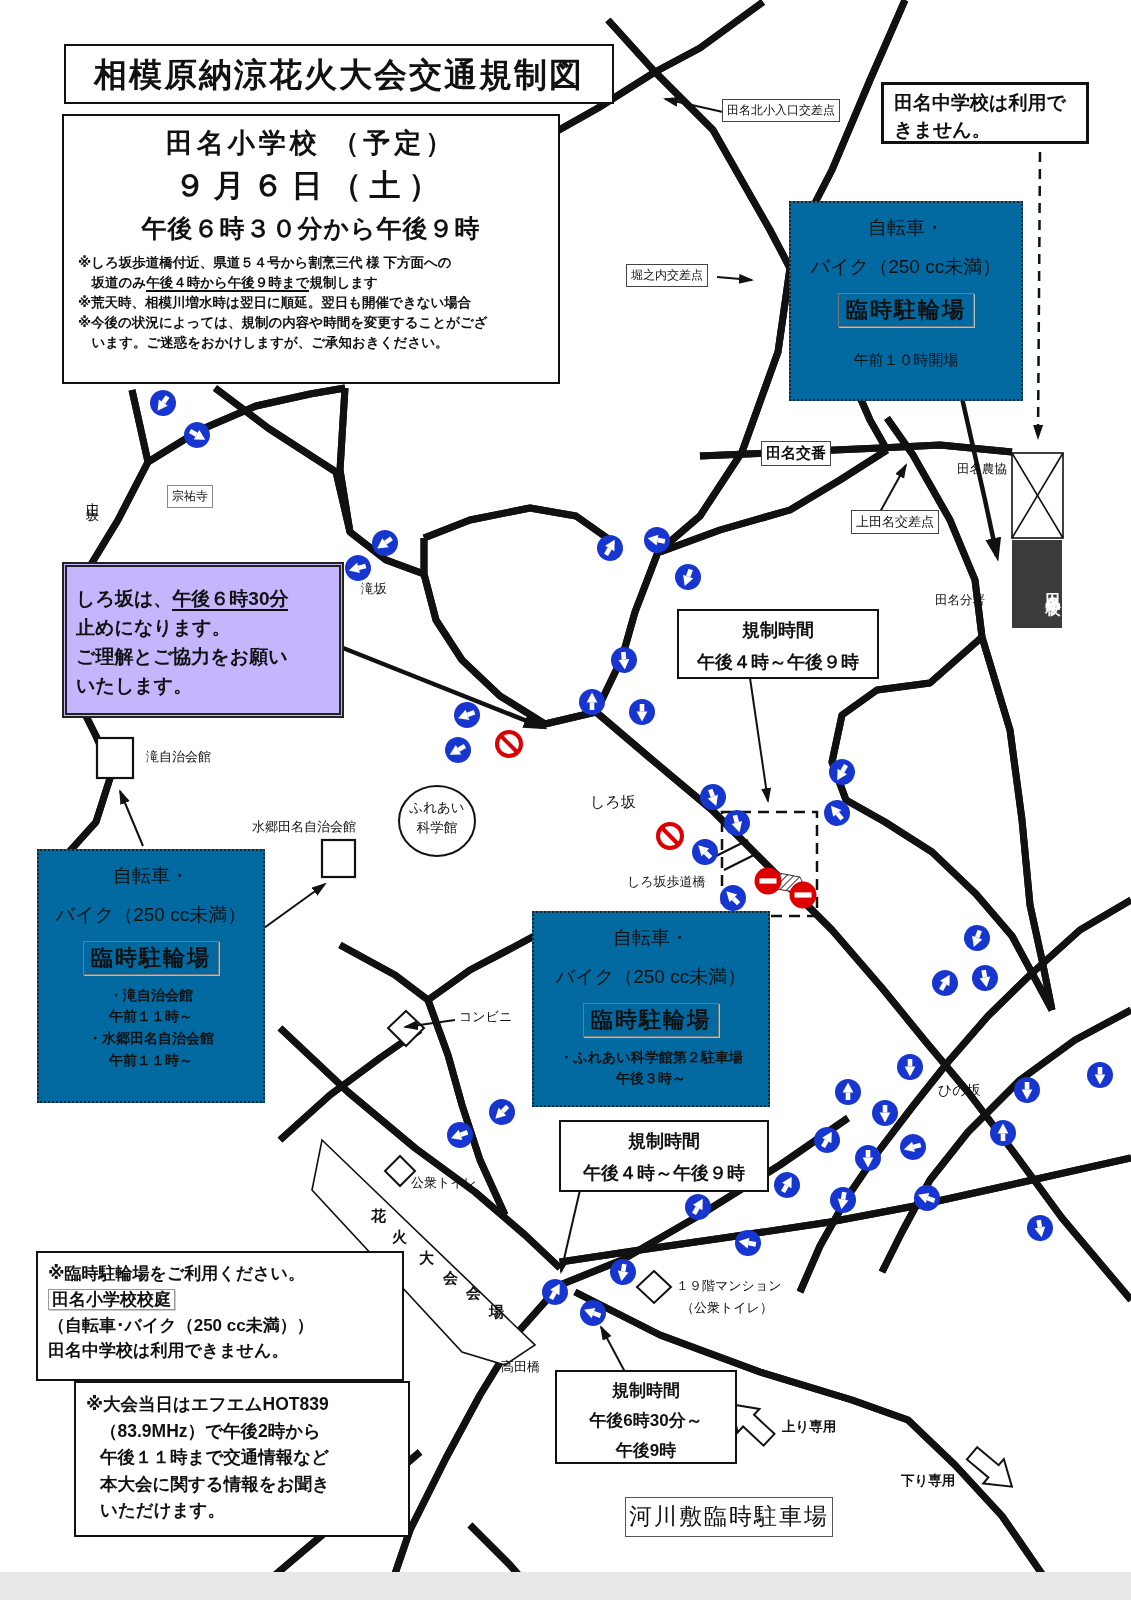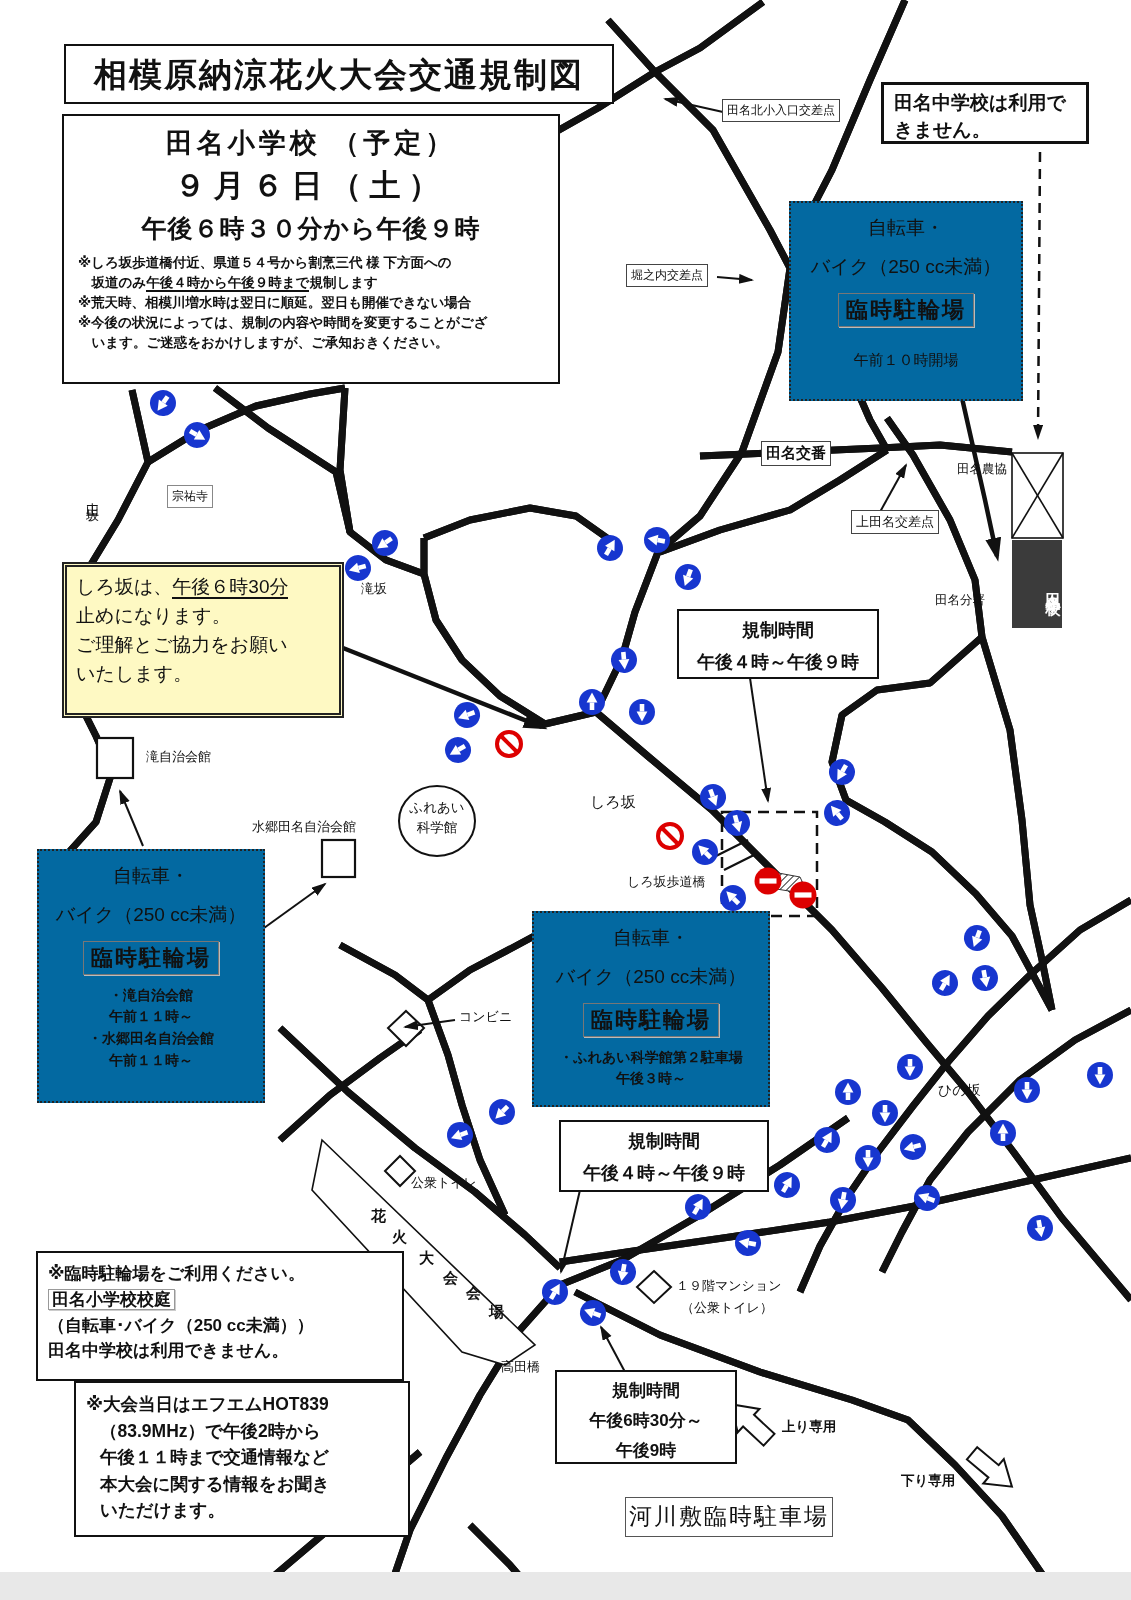--- a/index.html
+++ b/index.html
@@ -21,22 +21,22 @@
   .lblbox{border:1.5px solid #444;background:#fff;font-size:12px;text-align:center;
           white-space:nowrap;padding:2px 4px;}
   .plain{white-space:nowrap;font-size:13px;background:transparent;}
   .dotbox{border:2px dotted #222;background:#0369a1;text-align:center;}
   .dot-l1{font-size:19px;margin-top:14px;line-height:1.2;}
   .dot-l2{font-size:19px;margin-top:16px;line-height:1.2;}
   .badge{display:inline-block;border:1.5px solid #777;box-shadow:1px 1px 0 #bbb;
          font-size:22px;font-weight:bold;padding:1px 7px;margin-top:14px;letter-spacing:2px;}
   .dot-items{font-size:14px;font-weight:bold;margin-top:10px;line-height:1.55;}
   .dot-note{font-size:15px;margin-top:24px;}
-  .dblbox{border:5px double #222;background:#fef9c3;padding:6px 9px;font-size:19px;
-          font-weight:normal;line-height:1.52;white-space:nowrap;}
+  .dblbox{border:5px double #222;background:#c4b5fd;padding:18px 9px;font-size:19px;
+          font-weight:bold;line-height:1.52;white-space:nowrap;}
   .kiseibox{border:2.5px solid #111;background:#fff;text-align:center;font-size:18px;
             font-weight:bold;line-height:1.75;padding-top:4px;}
   .noticebox{border:2px solid #111;background:#fff;font-size:17px;font-weight:bold;
              line-height:1.52;padding:8px 8px 6px 10px;white-space:nowrap;}
   .inlinebox{border:1px solid #999;box-shadow:1px 1px 0 #ccc;padding:0 3px;}
   .kasen{border:1.5px solid #555;background:#fff;font-size:23px;font-weight:normal;
          letter-spacing:2px;line-height:36px;text-align:center;}
   .vert{writing-mode:vertical-rl;text-orientation:upright;letter-spacing:3px;}
   .school{background:#3b3b3b;color:#fff;font-size:15px;font-weight:bold;
           writing-mode:vertical-rl;text-orientation:upright;text-align:center;

